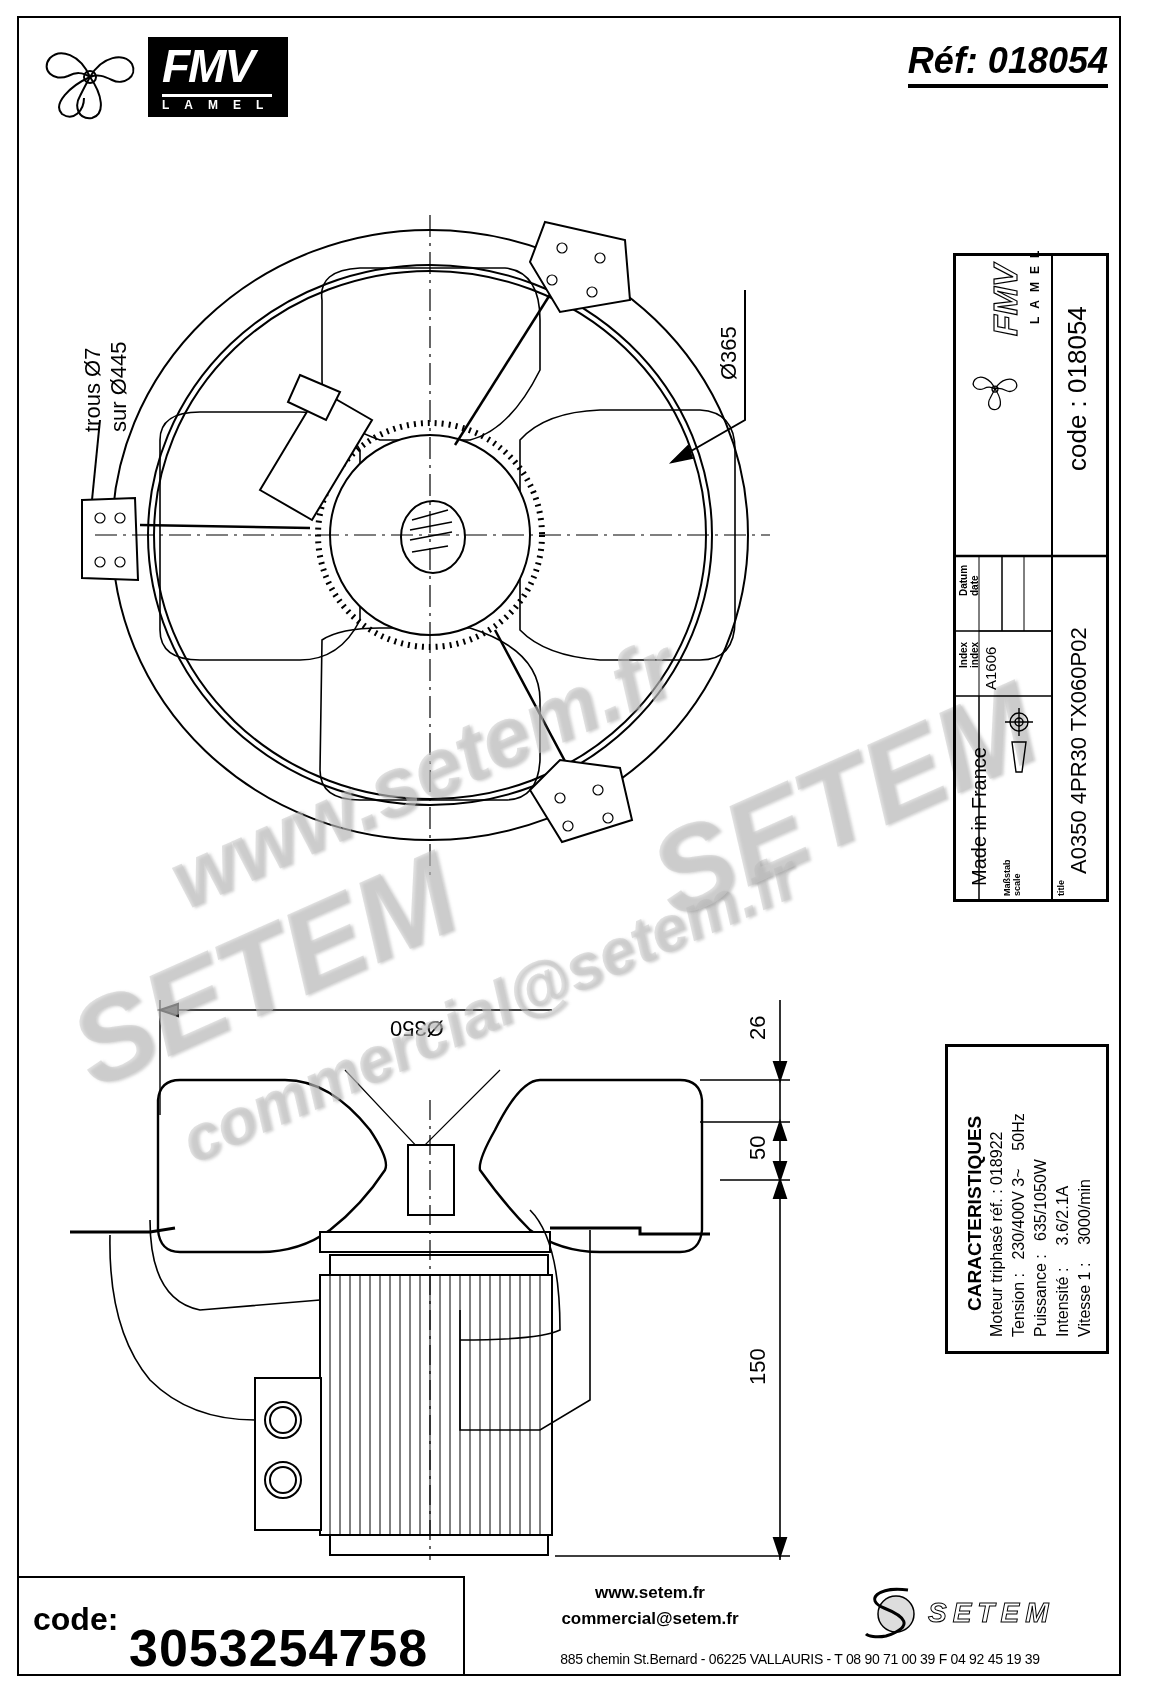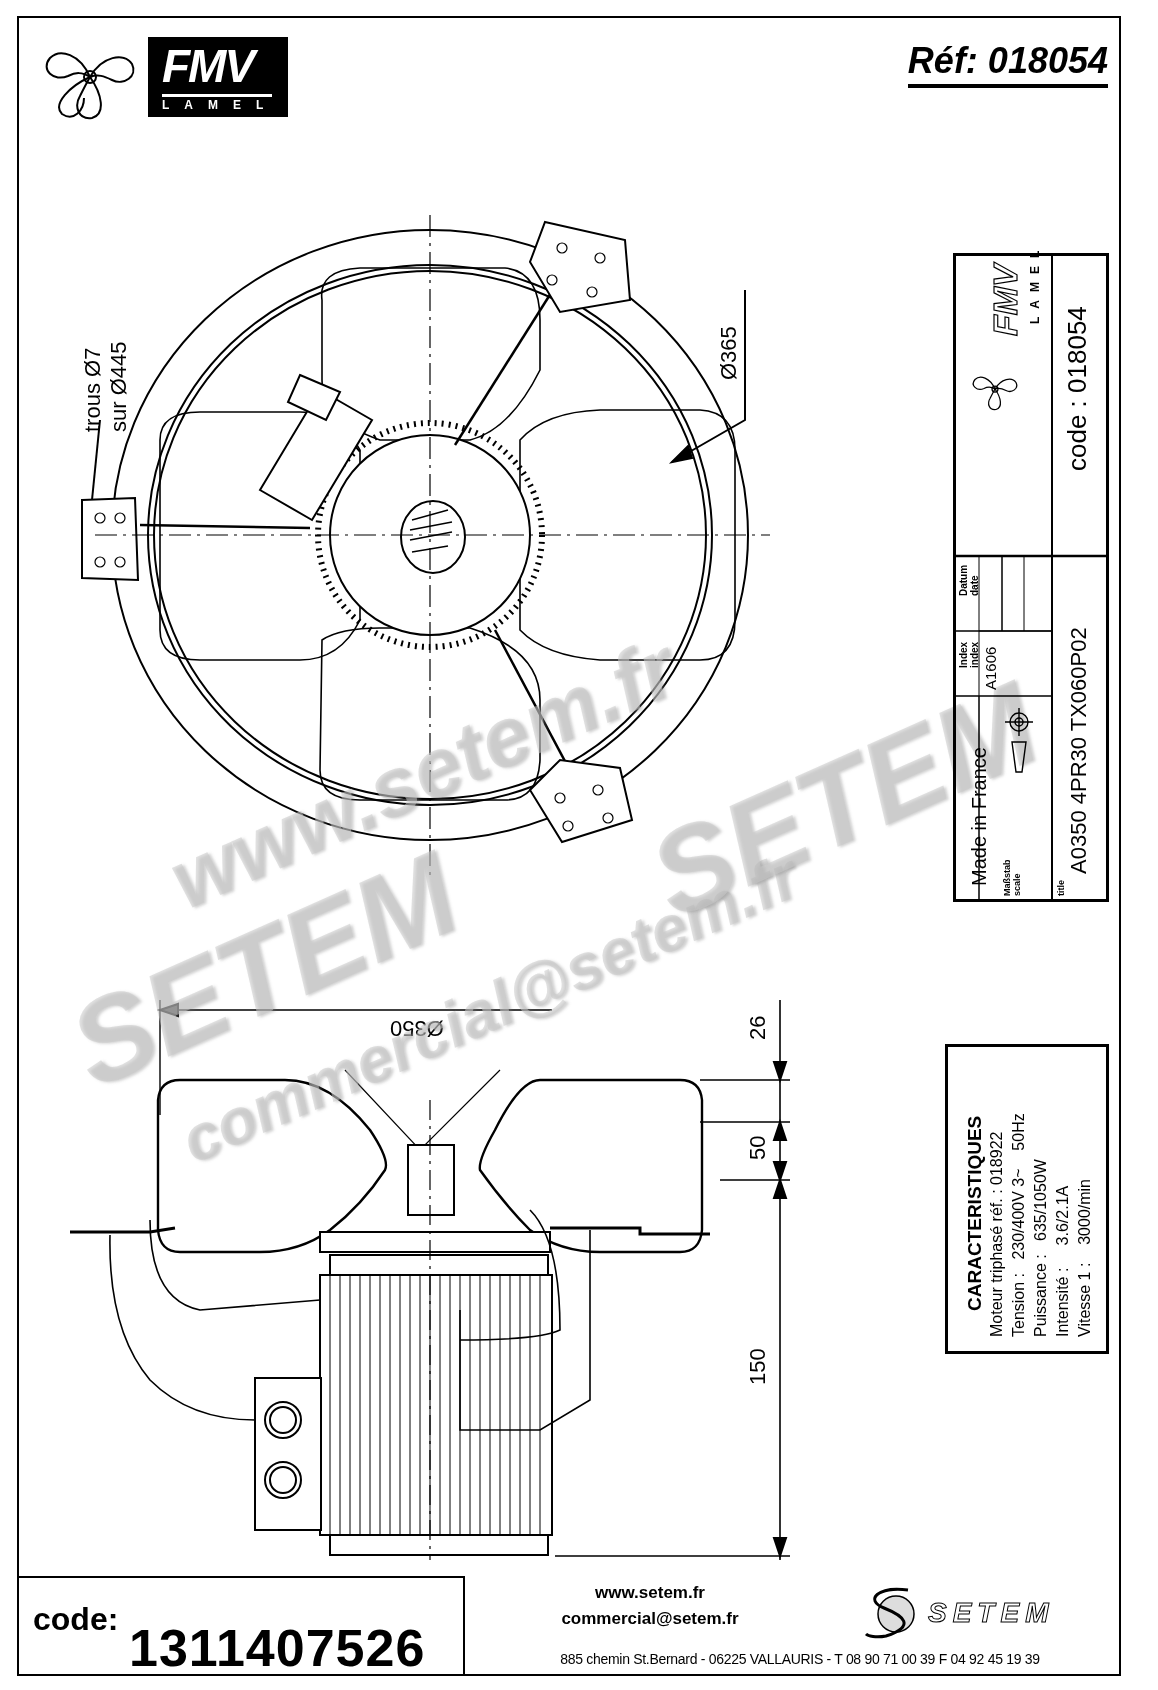--- a/index.html
+++ b/index.html
@@ -199,21 +199,21 @@
   <div class="rot" style="left:16px;top:264px;font-size:19px;font-weight:bold;">CARACTERISTIQUES</div>
   <div class="rot" style="left:40px;top:290px;font-size:16px;"><span>Moteur triphasé réf. :</span> <span>018922</span></div>
   <div class="rot" style="left:62px;top:290px;font-size:16px;white-space:pre;"><span>Tension :</span>   <span>230/400V 3~    50Hz</span></div>
   <div class="rot" style="left:84px;top:290px;font-size:16px;white-space:pre;"><span>Puissance :</span>   <span>635/1050W</span></div>
   <div class="rot" style="left:106px;top:290px;font-size:16px;white-space:pre;"><span>Intensité :</span>     <span>3.6/2.1A</span></div>
   <div class="rot" style="left:128px;top:290px;font-size:16px;white-space:pre;"><span>Vitesse 1 :</span>    <span>3000/min</span></div>
 </div>
 
 <div class="code-box">
   <div class="code-label">code:</div>
-  <div class="code-value">1311407526</div>
+  <div class="code-value">3053254758</div>
 </div>
 <div class="contact-web">
   <div class="line" style="font-size:17px;font-weight:bold;line-height:26px;">www.setem.fr</div>
   <div class="line" style="font-size:17px;font-weight:bold;line-height:26px;">commercial@setem.fr</div>
 </div>
 <svg class="setem-logo" viewBox="0 0 250 56">
   <g fill="none" stroke="#000" stroke-width="1.5">
     <circle cx="38" cy="30" r="18" fill="#ddd"></circle>
     <path d="M50 6 C20 2 6 16 26 24 C46 32 58 42 28 52 C18 54 10 52 8 50" stroke-width="3"></path>
   </g>

